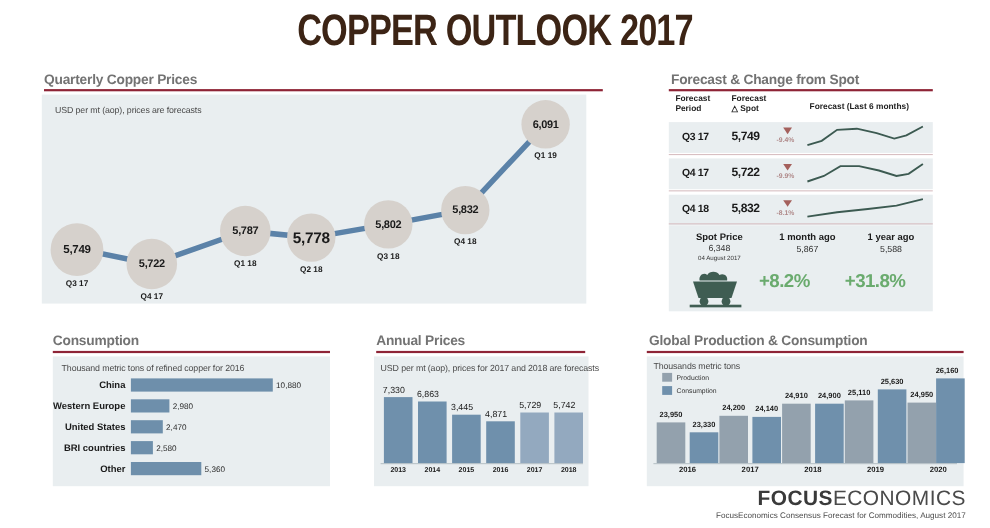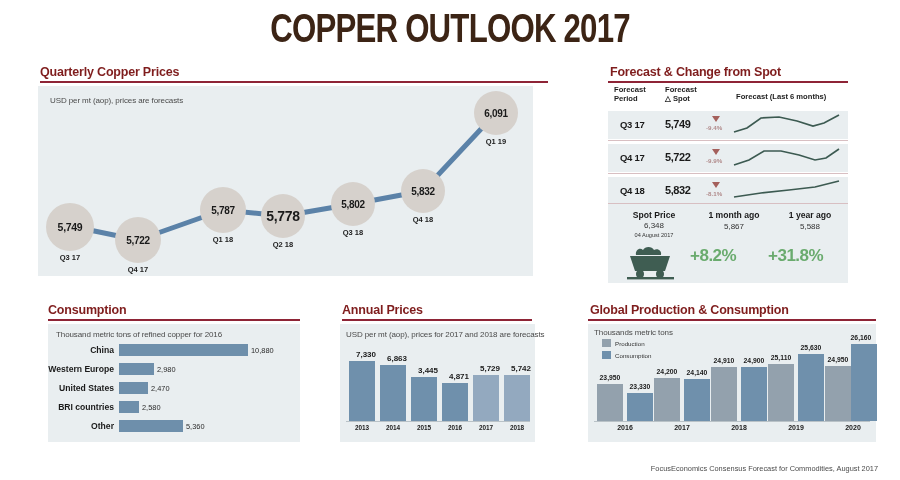--- a/index.html
+++ b/index.html
@@ -15,21 +15,21 @@
     position:absolute;left:0;top:6px;width:900px;text-align:center;
     font-family:"Liberation Sans", sans-serif;
     font-size:40px;font-weight:bold;letter-spacing:-1px;
     color:#3c2415;
     transform:scaleX(0.78);transform-origin:center top;
     white-space:nowrap;
   }
 
   
   .sec-title{
-    position:absolute;font-size:12.5px;font-weight:bold;color:#7f1d1d;
+    position:absolute;font-size:12.5px;font-weight:bold;color:#737373;
     letter-spacing:-0.2px;white-space:nowrap;
   }
   .sec-rule{position:absolute;height:2px;background:#8e2436;}
 
   
   .panel{position:absolute;background:#e9eef0;}
   .cap{position:absolute;font-size:8px;color:#4a4a4a;letter-spacing:-0.1px;white-space:nowrap;}
 
   
   .lc{position:absolute;left:38px;top:86px;width:495px;height:190px;}
@@ -59,21 +59,21 @@
   .sp-d{position:absolute;font-size:5.6px;color:#333;text-align:center;white-space:nowrap;}
   .sp-big{position:absolute;font-size:17px;font-weight:bold;color:#6aab6e;text-align:left;white-space:nowrap;letter-spacing:-0.5px;}
 
   
   .hbar{position:absolute;background:#6e8fab;}
   .hlab{position:absolute;font-size:8.6px;font-weight:bold;color:#1a1a1a;text-align:right;white-space:nowrap;}
   .hval{position:absolute;font-size:7.4px;color:#2b2b2b;white-space:nowrap;}
 
   .vbar{position:absolute;background:#6f90ac;}
   .vbar.fc{background:#93a9bf;}
-  .vval{position:absolute;font-size:8px;font-weight:bold;color:#1a1a1a;white-space:nowrap;text-align:right;}
+  .vval{position:absolute;font-size:8px;font-weight:normal;color:#1a1a1a;white-space:nowrap;text-align:left;}
   .vcat{position:absolute;font-size:6.4px;font-weight:bold;color:#1a1a1a;white-space:nowrap;text-align:center;}
 
   .gbar.prod{position:absolute;background:#93a1ad;}
   .gbar.cons{position:absolute;background:#6f90ac;}
   .gval{position:absolute;font-size:6.8px;font-weight:bold;color:#1a1a1a;white-space:nowrap;text-align:center;}
   .gcat{position:absolute;font-size:7px;font-weight:bold;color:#1a1a1a;white-space:nowrap;text-align:center;}
   .lg-sw{position:absolute;width:9px;height:8px;}
   .lg-tx{position:absolute;font-size:6.2px;color:#333;white-space:nowrap;}
   .axis{position:absolute;height:1px;background:#b9c2c7;}
 
@@ -275,15 +275,16 @@
   <div class="gval" style="left:795px;top:344px;width:32px;">25,630</div>
   <div class="gbar cons" style="left:798px;top:354px;width:26px;height:67px;"></div>
   <div class="gcat" style="left:768px;top:424px;width:56px;">2019</div>
 
   <div class="gval" style="left:822px;top:356px;width:32px;">24,950</div>
   <div class="gbar prod" style="left:825px;top:366px;width:26px;height:55px;"></div>
   <div class="gval" style="left:845px;top:334px;width:32px;">26,160</div>
   <div class="gbar cons" style="left:851px;top:344px;width:26px;height:77px;"></div>
   <div class="gcat" style="left:825px;top:424px;width:56px;">2020</div>
 
+  <div class="fe"><b>FOCUS</b><span>ECONOMICS</span></div>
   <div class="fe-sub">FocusEconomics Consensus Forecast for Commodities, August 2017</div>
 
 </div>
 
 </body></html>

